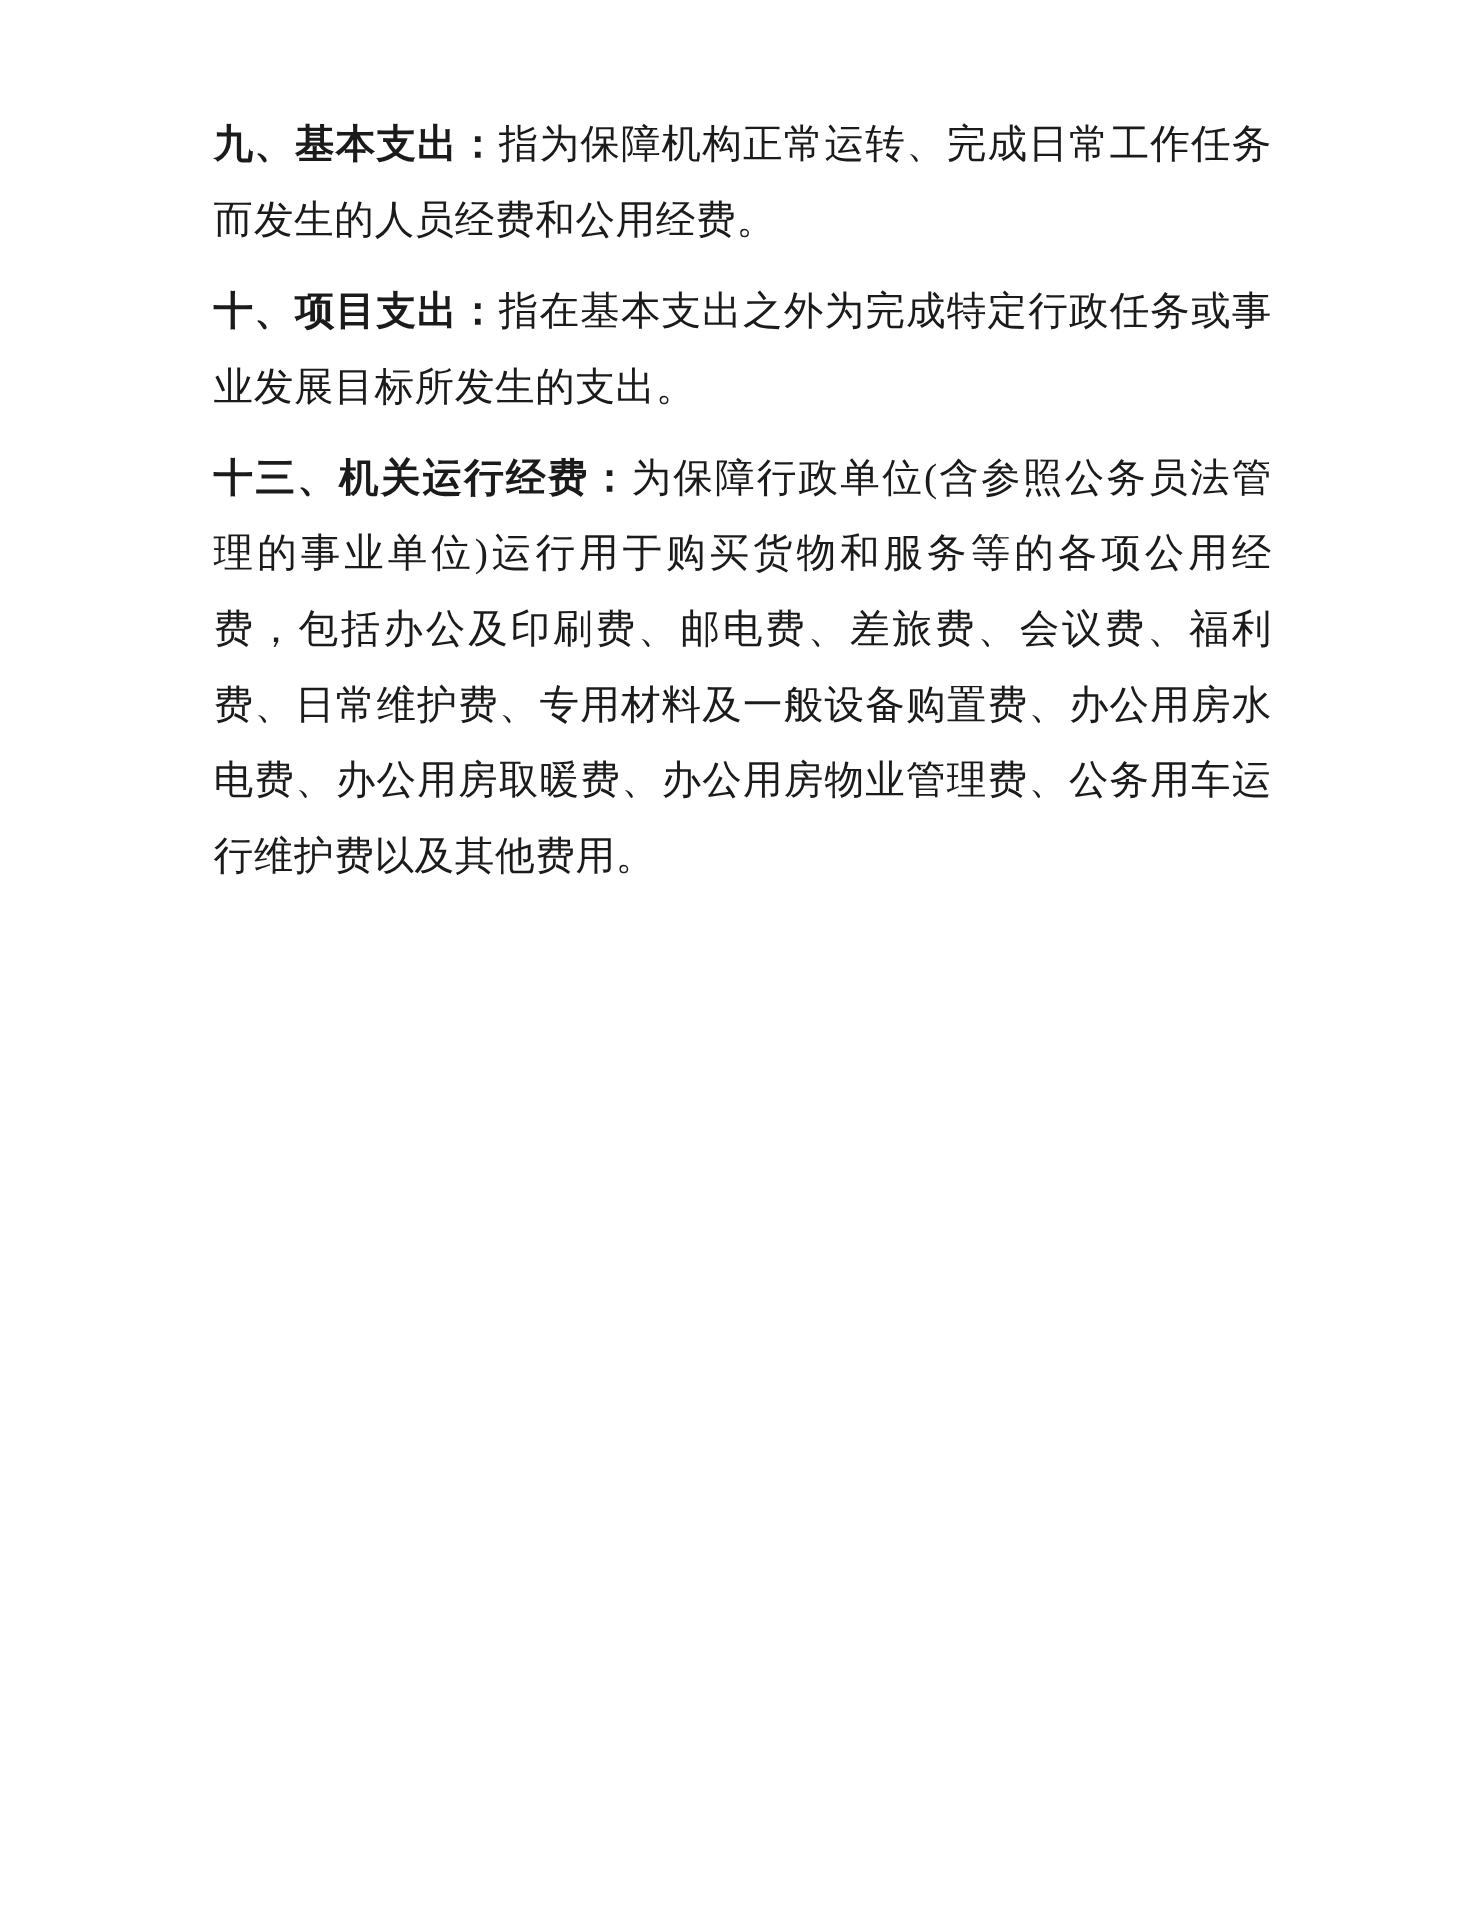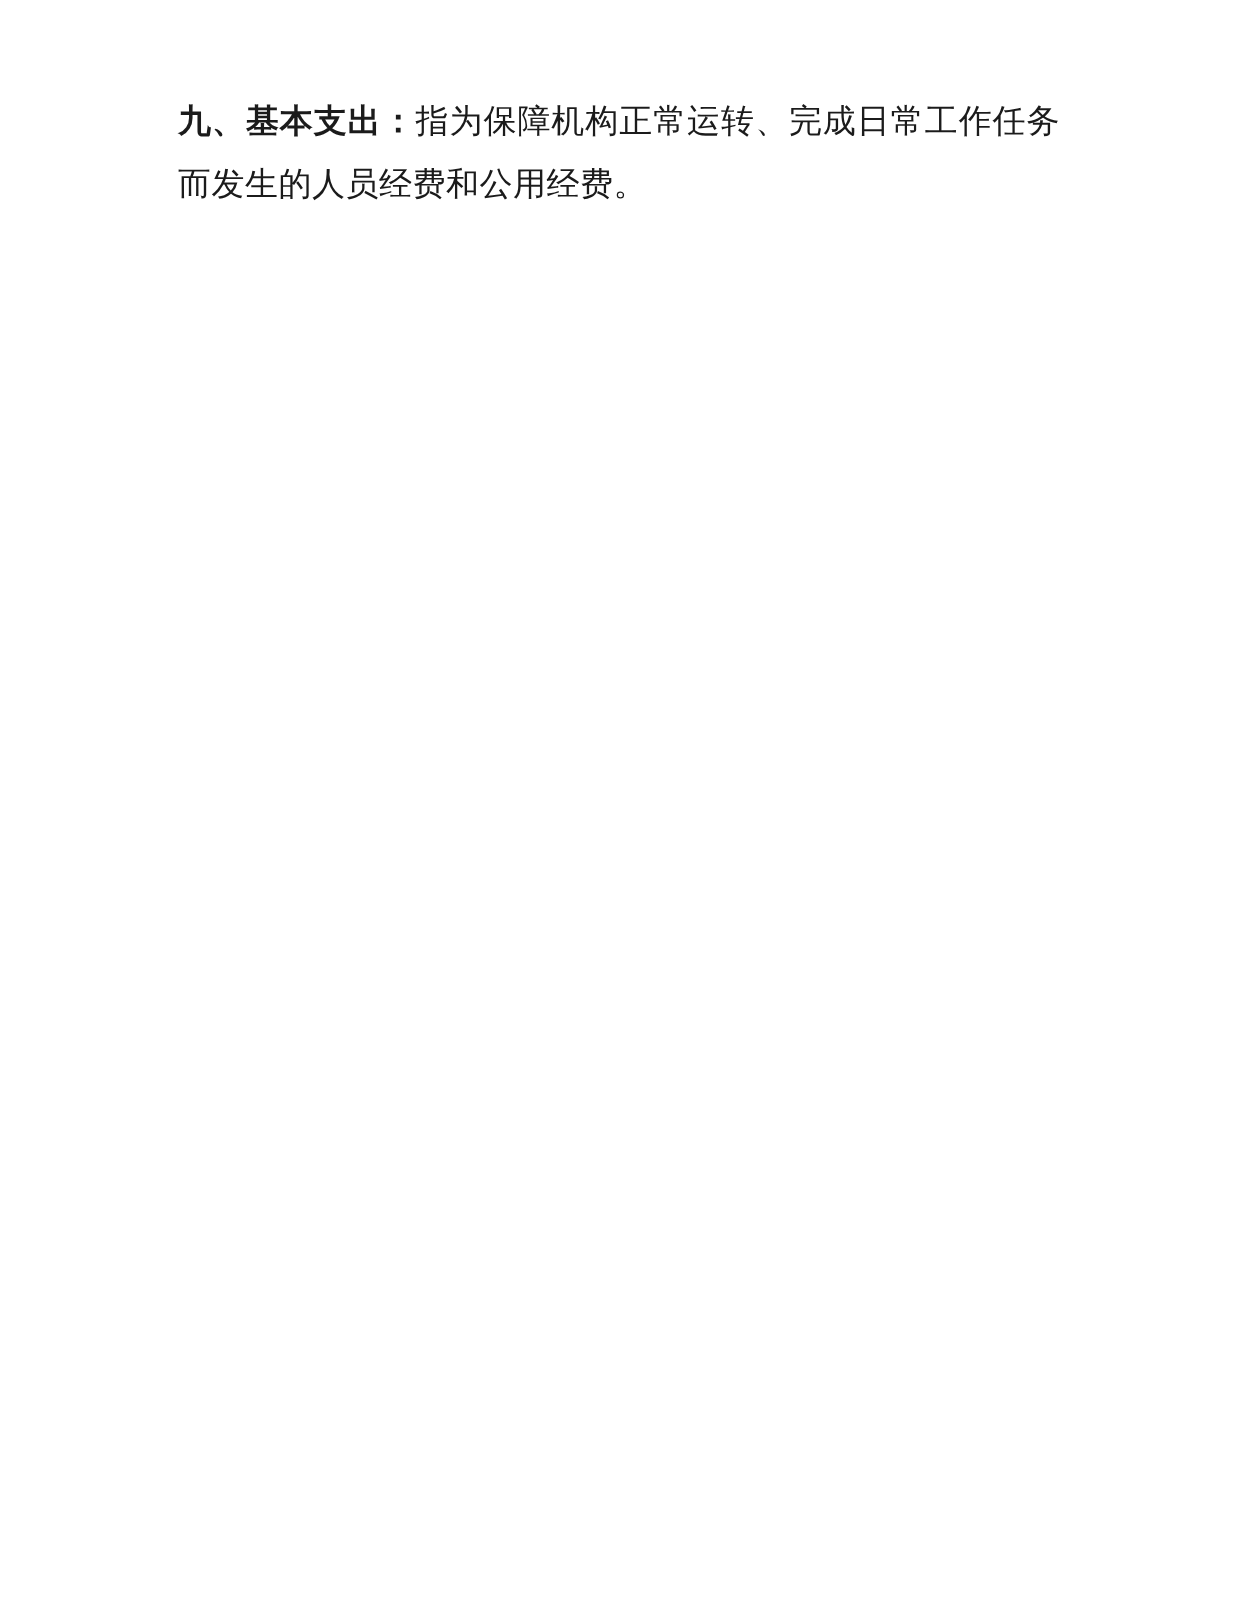--- a/index.html
+++ b/index.html
@@ -34,13 +34,19 @@
     font-weight: bold;
   }
 </style>
 </head>
 <body>
 
 <div class="page">
   <p class="para">
     <span class="term">九、基本支出：</span><span>指为保障机构正常运转、完成日常工作任务而发生的人员经费和公用经费。</span>
   </p>
+  <p class="para">
+    <span class="term">十、项目支出：</span><span>指在基本支出之外为完成特定行政任务或事业发展目标所发生的支出。</span>
+  </p>
+  <p class="para">
+    <span class="term">十三、机关运行经费：</span><span>为保障行政单位(含参照公务员法管理的事业单位)运行用于购买货物和服务等的各项公用经费，包括办公及印刷费、邮电费、差旅费、会议费、福利费、日常维护费、专用材料及一般设备购置费、办公用房水电费、办公用房取暖费、办公用房物业管理费、公务用车运行维护费以及其他费用。</span>
+  </p>
 </div>
 
 </body></html>

